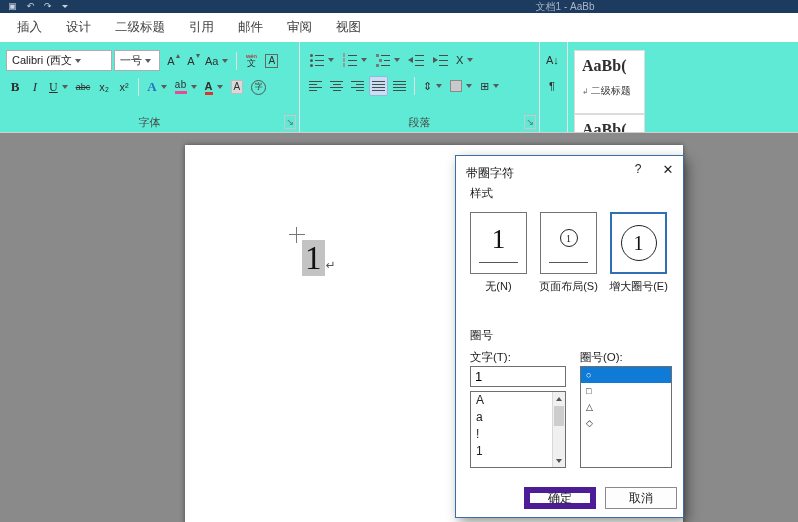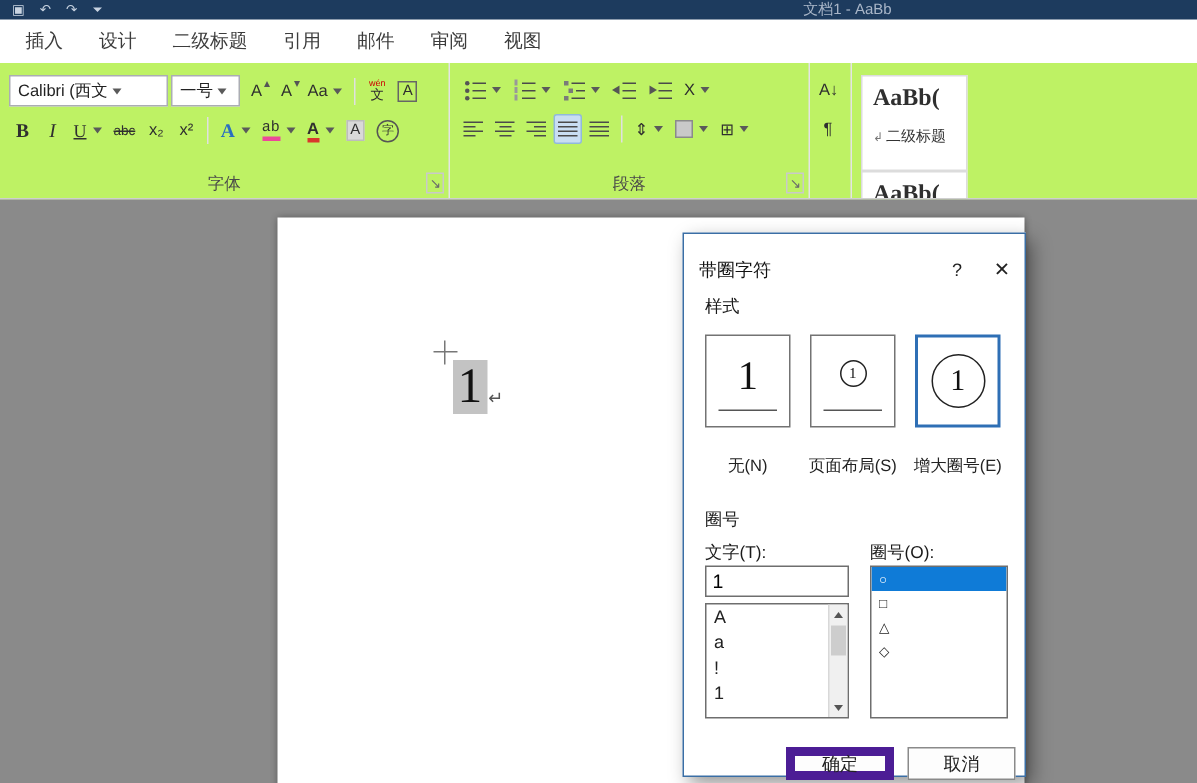--- a/index.html
+++ b/index.html
@@ -12,21 +12,21 @@
   .qat{position:absolute;left:8px;top:0;display:flex;gap:10px;align-items:center;height:13px;}
   .qbtn{color:#c9d4e2;font-size:9px;line-height:13px;cursor:default;}
   .qat-caret{width:0;height:0;border-left:3px solid transparent;border-right:3px solid transparent;border-top:3px solid #c9d4e2;}
   .win-title{position:absolute;left:565px;top:0;transform:translateX(-50%);font-size:10px;line-height:13px;color:#a9b6c8;white-space:nowrap;}
 
   
   .tabbar{height:29px;background:#fff;display:flex;align-items:center;padding-left:5px;}
   .tab{padding:16px 12px;font-size:12.5px;color:#3c3c3c;height:100%;display:flex;align-items:center;cursor:default;white-space:nowrap;}
 
   
-  .ribbon{height:91px;background:#bef264;border-bottom:1px solid #cfcfcf;display:flex;align-items:stretch;}
+  .ribbon{height:91px;background:#5eead4;border-bottom:1px solid #cfcfcf;display:flex;align-items:stretch;}
   .rgroup{display:flex;flex-direction:column;padding:8px 5px 0 6px;border-right:1px solid #e4e4e4;flex-shrink:0;position:relative;}
   .rrows{display:flex;flex-direction:column;gap:6px;}
   .rrow{display:flex;align-items:center;gap:2px;}
   .glabel{position:absolute;left:0;right:0;bottom:2px;height:16px;font-size:11px;color:#4a4a4a;
           display:flex;align-items:center;justify-content:center;}
   .launcher{position:absolute;right:3px;bottom:1px;font-size:9px;color:#6a6a6a;line-height:12px;border:1px solid #c9c9c9;padding:0 1px;cursor:default;}
   .combo{display:flex;align-items:center;border:1px solid #abadb3;background:#fff;height:21px;font-size:11px;padding:0 3px 0 5px;white-space:nowrap;cursor:default;}
   .combo .val{overflow:hidden;white-space:nowrap;}
   .caret{width:0;height:0;border-left:3px solid transparent;border-right:3px solid transparent;border-top:4px solid #5a5a5a;margin-left:3px;flex-shrink:0;}
   .rbtn{min-width:18px;height:20px;display:flex;align-items:center;justify-content:center;border:1px solid transparent;
@@ -87,38 +87,38 @@
   .ccross{position:absolute;left:104px;top:82px;width:16px;height:16px;}
   .ccross .h{position:absolute;left:0;top:7px;width:16px;height:1px;background:#777;}
   .ccross .v{position:absolute;left:7px;top:0;width:1px;height:16px;background:#777;}
   .dtext{position:absolute;left:117px;top:95px;display:flex;align-items:flex-end;}
   .selch{font-family:"Liberation Serif","DejaVu Serif",serif;font-size:33px;line-height:36px;background:#c3c3c3;padding:0 3px;color:#111;}
   .pmark{font-size:12px;color:#555;margin:0 0 4px 1px;}
 
   
   .dialog{position:absolute;left:455px;top:22px;width:229px;height:363px;background:#fff;
           border:1px solid #3a6ea5;box-shadow:4px 5px 12px rgba(0,0,0,.4);font-size:12px;}
-  .dtitlebar{height:26px;display:flex;align-items:center;margin-top:11px;}
+  .dtitlebar{height:26px;display:flex;align-items:flex-end;}
   .dtitle{padding-left:10px;font-size:12px;color:#111;flex:1;white-space:nowrap;}
   .dhelp,.dclose{width:30px;height:26px;display:flex;align-items:center;justify-content:center;color:#222;font-size:12px;cursor:default;}
   .dclose{font-size:13px;}
   .dbody{position:relative;height:335px;}
   .dlabel{position:absolute;font-size:11.5px;color:#1a1a1a;white-space:nowrap;}
   .styrow{position:absolute;left:14px;top:30px;display:flex;gap:13px;}
   .styopt{width:57px;display:flex;flex-direction:column;align-items:center;cursor:default;}
   .stybox{width:57px;height:62px;border:1px solid #737373;background:#fff;position:relative;
           display:flex;align-items:center;justify-content:center;}
   .styopt.sel .stybox{border:2px solid #2e6fb5;}
   .bline{position:absolute;left:8px;right:8px;bottom:10px;border-bottom:1px solid #555;}
   .pnone{font-family:"Liberation Serif","DejaVu Serif",serif;font-size:27px;margin-bottom:8px;color:#111;}
   .encl{border:1px solid #222;border-radius:50%;display:flex;align-items:center;justify-content:center;
         font-family:"Liberation Serif","DejaVu Serif",serif;color:#111;}
   .encl.small{width:18px;height:18px;font-size:10px;margin-bottom:10px;}
   .encl.big{width:36px;height:36px;font-size:20px;}
-  .stylbl{font-size:11px;margin-top:18px;white-space:nowrap;}
+  .stylbl{font-size:11px;margin-top:5px;white-space:nowrap;}
   .fcol-label-l{left:14px;top:168px;}
   .fcol-label-r{left:124px;top:168px;}
   .txtinput{position:absolute;left:14px;top:184px;width:96px;height:21px;border:1px solid #6e6e6e;
             font-size:13px;padding:1px 4px;font-family:inherit;background:#fff;}
   .listbox{position:absolute;background:#fff;border:1px solid #6e6e6e;overflow:hidden;}
   .lb-left{left:14px;top:209px;width:96px;height:77px;}
   .lb-right{left:124px;top:184px;width:92px;height:102px;}
   .lrow{height:17px;line-height:17px;padding-left:5px;font-size:12px;cursor:default;}
   .lb-right .lrow{font-size:9px;height:16px;line-height:16px;}
   .lrow.sel{background:#0f7bd7;color:#fff;}

